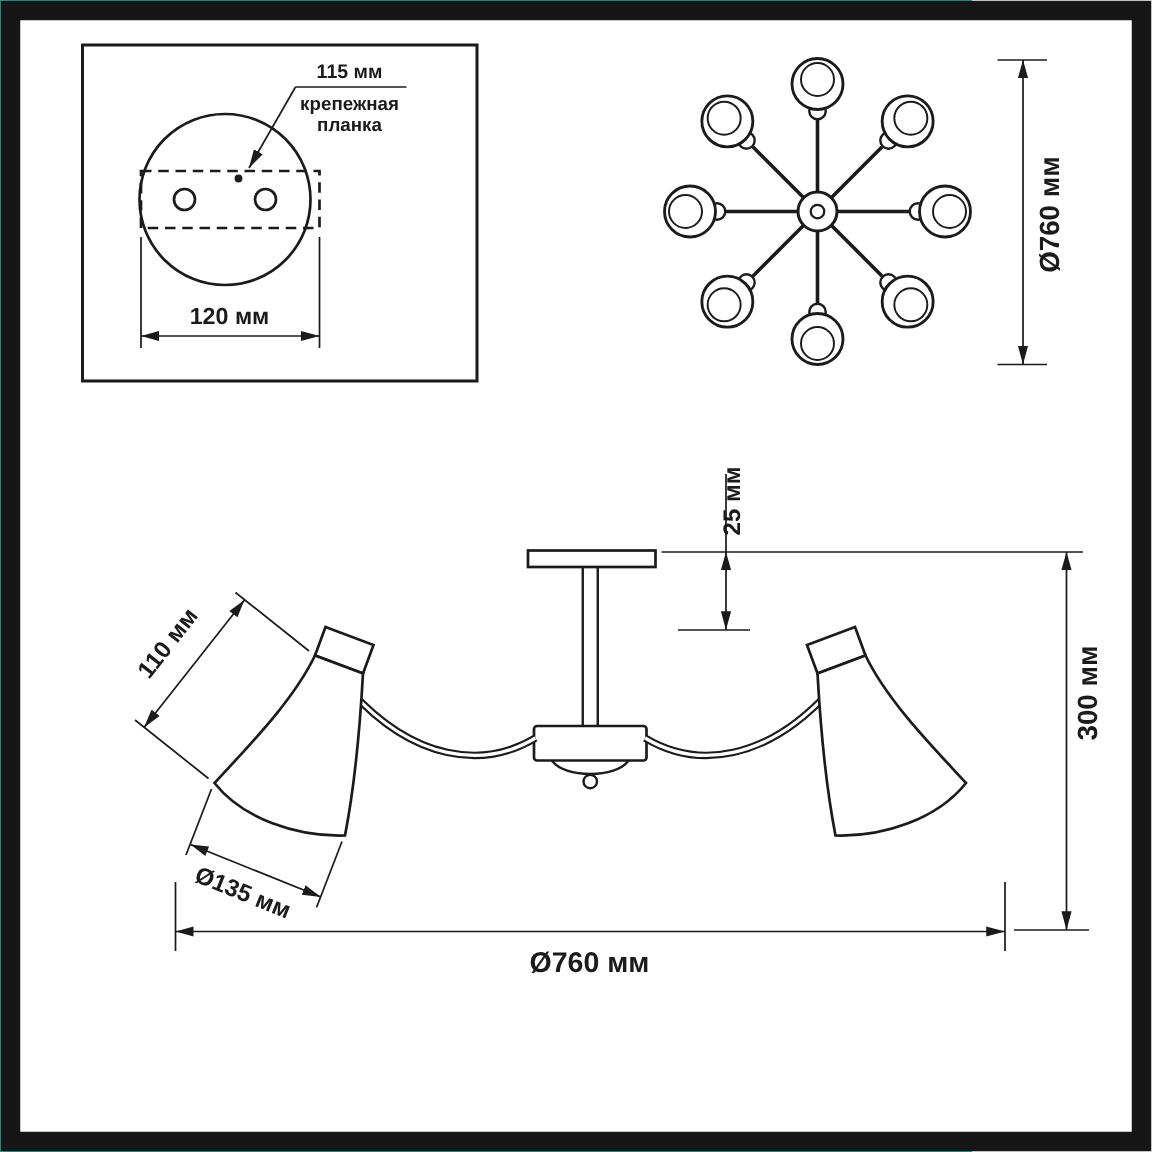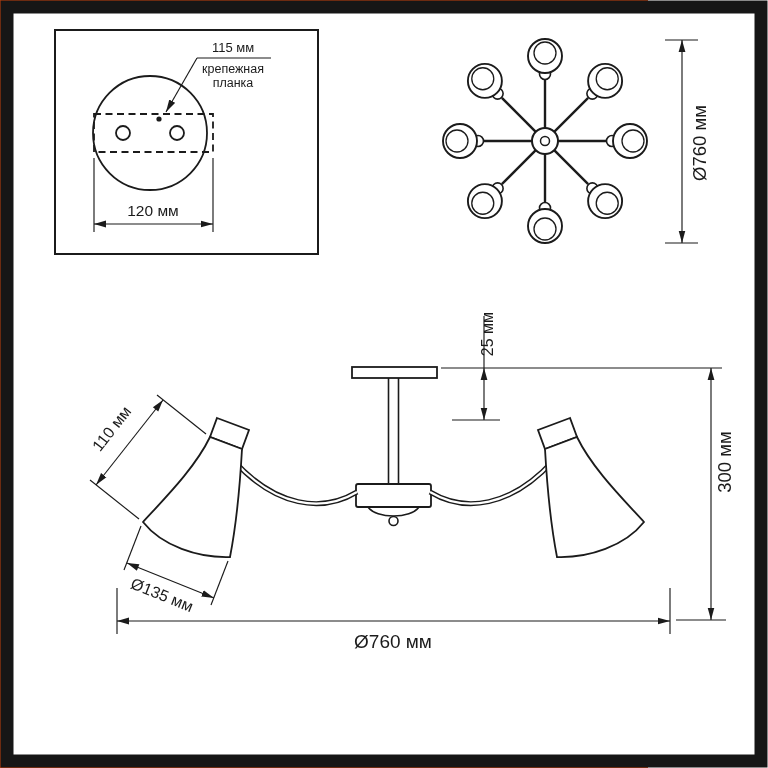--- a/index.html
+++ b/index.html
@@ -1,18 +1,19 @@
 <!DOCTYPE html>
 <html><head>
 <meta charset="utf-8">
 <style>
   html,body{margin:0;padding:0;background:#ffffff;}
   .page{
-    width:648px;height:768px;position:relative;background:#c2410c;
+    width:648px;height:768px;position:relative;background:#14b8a6;
     font-family:"Liberation Sans",sans-serif;
+    font-weight:bold;
   }
   svg{display:block;}
   text{
     fill:#1b1b1b;
     font-family:"Liberation Sans",sans-serif;
   }
   .ink{stroke:#1b1b1b;fill:none;}
   .thin{stroke-width:1.15;}
   .med{stroke-width:1.8;}
   .dimtext{font-size:16px;}

